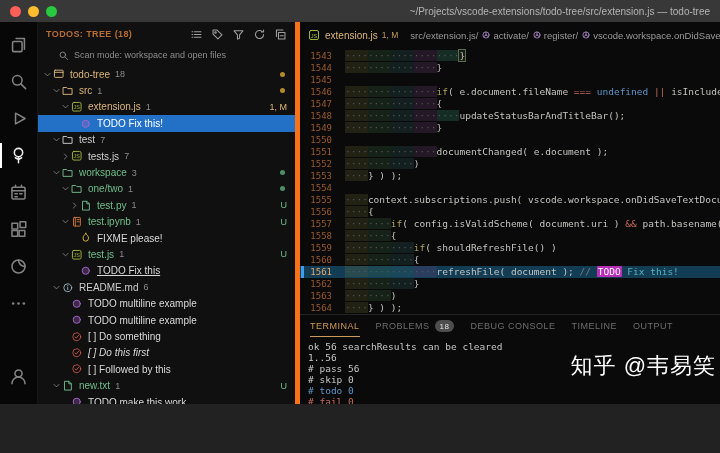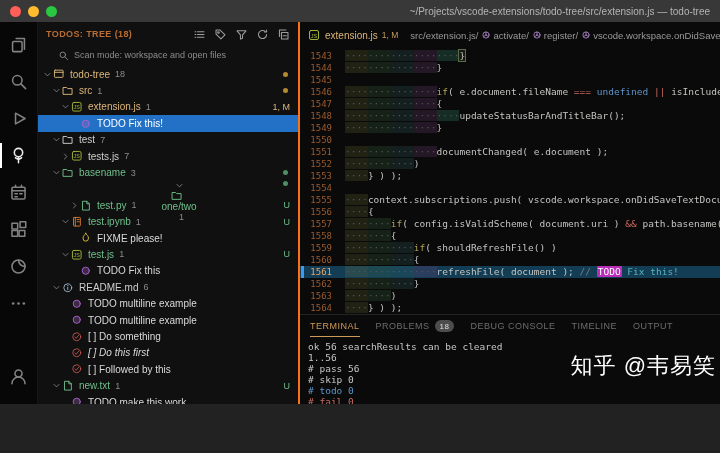--- a/index.html
+++ b/index.html
@@ -19,21 +19,21 @@
   .ab-item{width:37px;height:37px;display:flex;align-items:center;justify-content:center;
            color:#828282;position:relative;}
   .ab-item svg{width:19px;height:19px;}
   .ab-item.active{color:#ececec;}
   .ab-item.active::before{content:"";position:absolute;left:0;top:6px;bottom:6px;width:2px;background:#fff;}
   .ab-spacer{flex:1;}
   .ab-badge{position:absolute;right:4px;bottom:4px;width:9px;height:9px;border-radius:50%;
             background:#2b7dd2;border:1px solid #070707;}
   
   .sidebar{width:262px;background:#101010;display:flex;flex-direction:column;
-           border-right:2px solid #f97316;box-sizing:border-box;}
+           border-right:5px solid #f97316;box-sizing:border-box;}
   .sb-head{height:24px;display:flex;align-items:center;padding:0 8px;}
   .sb-title{color:#b96d33;font-size:9px;font-weight:bold;letter-spacing:.4px;flex:1;white-space:nowrap;}
   .tool{color:#9d9d9d;margin-left:8px;display:flex;}
   .tool svg{width:13px;height:13px;}
   .scan{height:18px;display:flex;align-items:center;color:#8d8d8d;font-size:9px;padding-left:20px;gap:5px;}
   .scan svg{width:11px;height:11px;}
   .tree{flex:1;overflow:hidden;padding-top:2px;}
   .trow{height:16.4px;display:flex;align-items:center;position:relative;font-size:10px;color:#cfcfcf;}
   .trow.c-mod{color:#dcb67a}.trow.c-unt{color:#6fbe8b}.trow.c-norm{color:#cfcfcf}.trow.c-item{color:#dadada}
   .trow.sel{background:#2371c7;color:#fff;}
@@ -351,25 +351,25 @@
             <span class="chev open">
               <svg viewBox="0 0 16 16" fill="none" stroke="currentColor" stroke-width="1.3" stroke-linecap="round" stroke-linejoin="round">
                 <path d="M6 3.5L10.5 8 6 12.5"></path>
               </svg>
             </span>
             <span class="ticon">
               <svg viewBox="0 0 16 16" fill="none" stroke="currentColor" stroke-width="1.3" stroke-linecap="round" stroke-linejoin="round">
                 <path d="M2 3.5h4.5L8 5h6v8H2z"></path>
               </svg>
             </span>
-            <span class="tlabel">basename</span>
+            <span class="tlabel">workspace</span>
             <span class="cnt">3</span>
             <span class="dotb" style="background: rgb(78, 141, 102);"></span>
           </div>
-          <div class="trow c-unt" style="padding-left: 22px; flex-direction: column;">
+          <div class="trow c-unt" style="padding-left: 22px;">
             <span class="chev open">
               <svg viewBox="0 0 16 16" fill="none" stroke="currentColor" stroke-width="1.3" stroke-linecap="round" stroke-linejoin="round">
                 <path d="M6 3.5L10.5 8 6 12.5"></path>
               </svg>
             </span>
             <span class="ticon">
               <svg viewBox="0 0 16 16" fill="none" stroke="currentColor" stroke-width="1.3" stroke-linecap="round" stroke-linejoin="round">
                 <path d="M2 3.5h4.5L8 5h6v8H2z"></path>
               </svg>
             </span>
@@ -431,21 +431,21 @@
             <span class="ticon" style="color: rgb(163, 185, 61);">
               <svg viewBox="0 0 16 16" fill="none" stroke="currentColor" stroke-width="1.3" stroke-linecap="round" stroke-linejoin="round">
                 <rect x="2" y="2" width="12" height="12" rx="2"></rect>
                 <text x="8" y="11.4" font-size="7.5" text-anchor="middle" fill="currentColor" stroke="none" font-family="sans-serif">JS</text>
               </svg>
             </span>
             <span class="tlabel">test.js</span>
             <span class="cnt">1</span>
             <span class="rtxt" style="color: rgb(111, 190, 139);">U</span>
           </div>
-          <div class="trow c-item" style="padding-left: 31px;">
+          <div class="trow c-item" style="padding-left: 31px; text-decoration: underline;">
             <span class="chev none">
               <svg viewBox="0 0 16 16" fill="none" stroke="currentColor" stroke-width="1.3" stroke-linecap="round" stroke-linejoin="round">
                 <path d="M6 3.5L10.5 8 6 12.5"></path>
               </svg>
             </span>
             <span class="ticon" style="color: rgb(168, 100, 201);">
               <svg viewBox="0 0 16 16" fill="none" stroke="currentColor" stroke-width="1.3" stroke-linecap="round" stroke-linejoin="round">
                 <circle cx="8" cy="8" r="5" fill="rgba(168,100,201,0.3)"></circle>
               </svg>
             </span>

